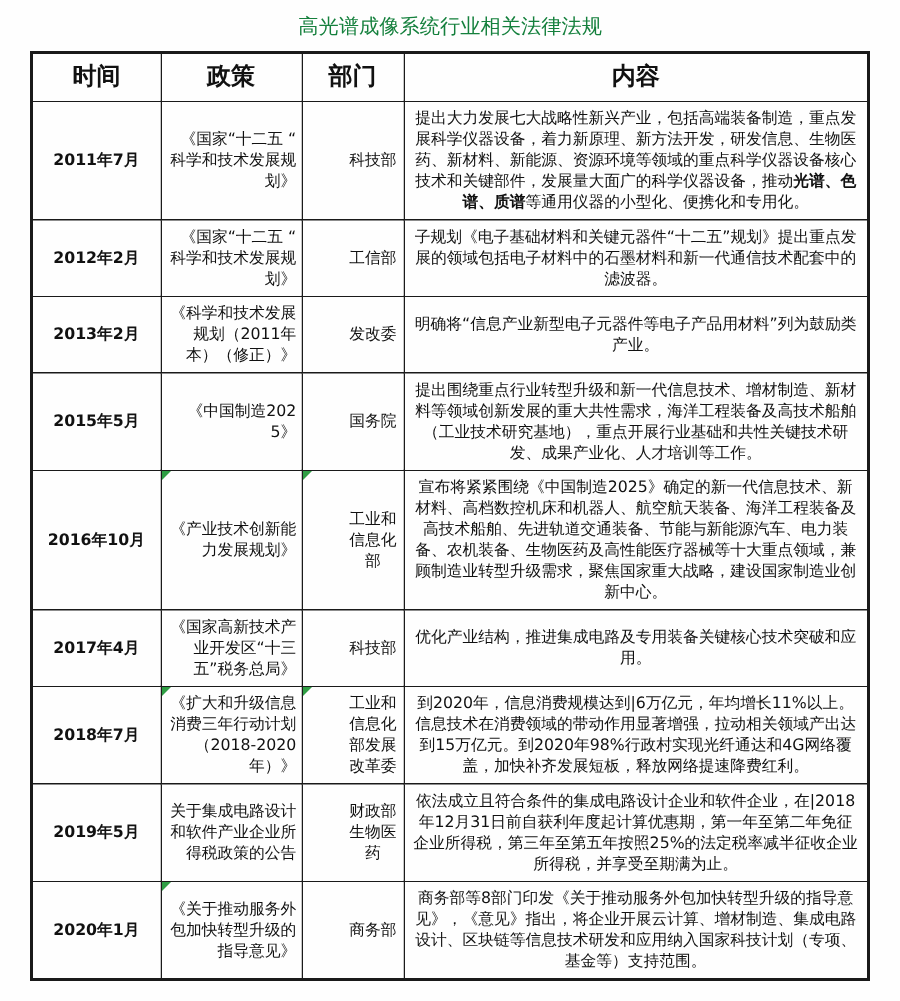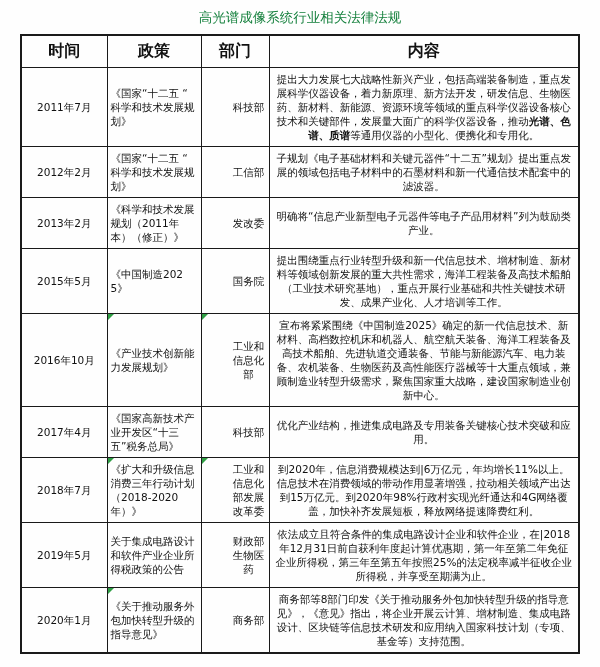--- a/index.html
+++ b/index.html
@@ -38,22 +38,22 @@
     padding: 5px 4px;
     text-align: center;
     background: #fefefe;
   }
   .reg-table td {
     font-size: 10.5px;
     line-height: 14px;
     padding: 4px 3px;
     background: #fefefe;
   }
-  td.c-time   { text-align: center; }
-  td.c-policy { text-align: left; }
+  td.c-time   { text-align: center; font-weight: bold; }
+  td.c-policy { text-align: right; }
   td.c-dept   { text-align: center; white-space: pre-line; padding-left: 30px; }
   td.c-content{ text-align: center; padding: 4px 6px 4px 6px; white-space: pre-line; }
   td.c-content b { font-weight: bold; }
   .corner-marker {
     position: absolute;
     top: 0; left: 0;
     width: 0; height: 0;
     border-top: 6px solid #2f9e44;
     border-right: 6px solid transparent;
   }

